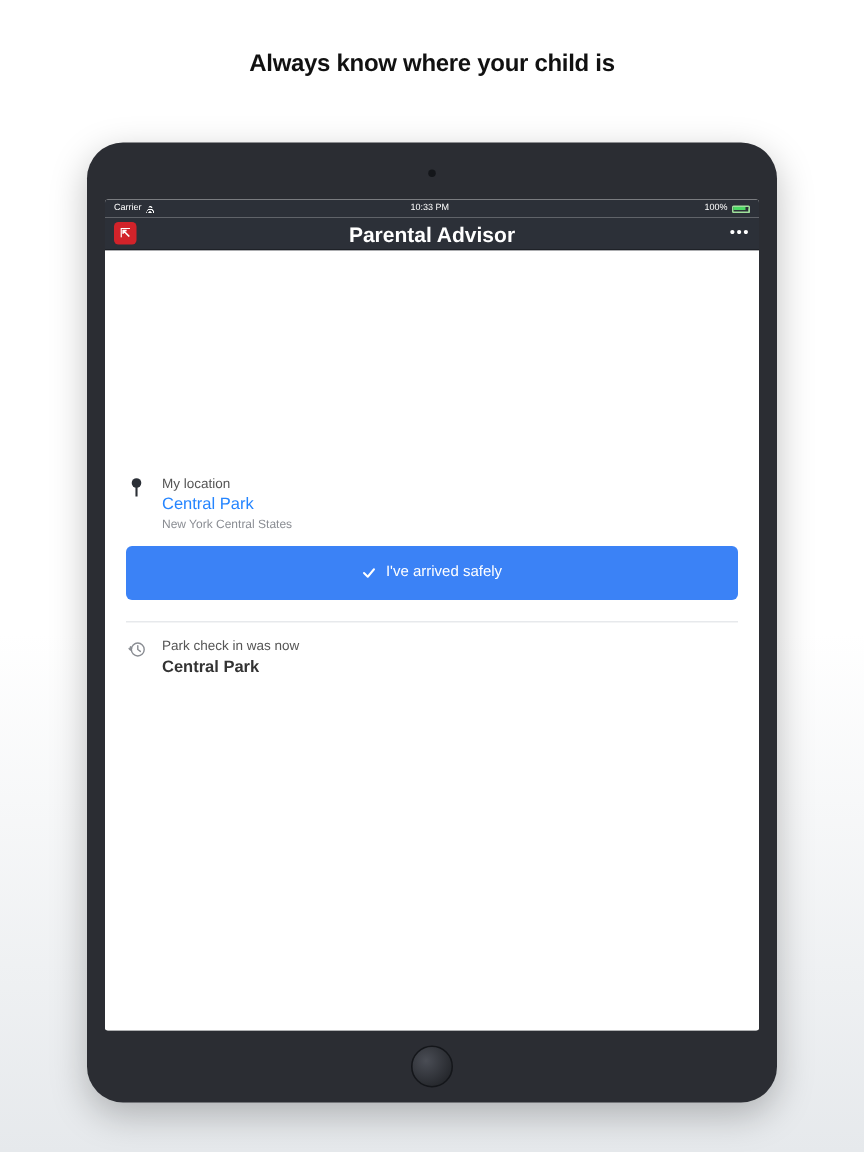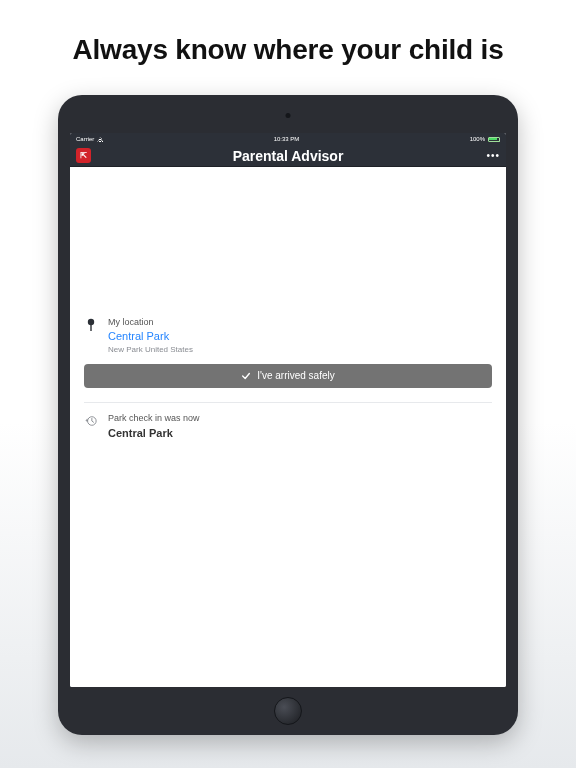--- a/index.html
+++ b/index.html
@@ -6,21 +6,21 @@
   body {
     font-family: -apple-system, BlinkMacSystemFont, "Segoe UI", Helvetica, Arial, sans-serif;
     width: 576px;
     height: 768px;
     background: linear-gradient(180deg, #ffffff 0%, #ffffff 55%, #e6e9ec 100%);
     position: relative;
     overflow: hidden;
   }
   .promo-title {
     text-align: center;
-    font-size: 28px;
+    font-size: 16px;
     font-weight: 700;
     color: #111;
     padding-top: 34px;
     letter-spacing: -0.2px;
   }
   .tablet-frame {
     position: absolute;
     left: 50%;
     transform: translateX(-50%);
     top: 95px;
@@ -94,22 +94,22 @@
   .row { display:flex; gap:10px; }
   .pin-col { width:14px; display:flex; justify-content:center; padding-top:1px; }
   .pin-icon { color:#2b2f36; }
   .clock-col { width:14px; display:flex; justify-content:center; padding-top:2px; }
   .text-col { flex:1; }
   .label-small { font-size:9px; color:#555; line-height:1.3; }
   .label-sub { font-size:8px; color:#8a8d93; margin-top:2px; }
   .location-name { font-size:11px; color:#2585ff; font-weight:500; line-height:1.3; }
   .checkin-name { font-size:11px; color:#333; font-weight:600; line-height:1.3; margin-top:1px; }
   .arrive-btn {
-    width:100%; margin-top:10px; background:#737373; border:none; border-radius:4px;
-    color:#fff; font-size:10px; font-weight:500; height:24px;
+    width:100%; margin-top:10px; background:#3b82f6; border:none; border-radius:4px;
+    color:#fff; font-size:10px; font-weight:500; height:36px;
     display:flex; align-items:center; justify-content:center; gap:6px;
   }
   .divider { height:1px; background:#e7e9ec; margin:14px 0 10px 0; }
 </style>
 </head>
 <body>
 
 <div class="promo-title">Always know where your child is</div>
 
 <div class="tablet-frame">
@@ -142,21 +142,21 @@
         <div class="row">
           <div class="pin-col">
             <svg class="pin-icon" width="10" height="14" viewBox="0 0 10 14">
               <circle cx="5" cy="4" r="3.2" fill="#2b2f36"></circle>
               <rect x="4.3" y="6" width="1.4" height="7" fill="#2b2f36"></rect>
             </svg>
           </div>
           <div class="text-col">
             <div class="label-small">My location</div>
             <div class="location-name">Central Park</div>
-            <div class="label-sub">New Park United States</div>
+            <div class="label-sub">New York Central States</div>
           </div>
         </div>
 
         <button class="arrive-btn">
           <svg width="10" height="10" viewBox="0 0 12 12">
             <path d="M2 6 L5 9 L10 3" stroke="#fff" stroke-width="1.6" fill="none" stroke-linecap="round" stroke-linejoin="round"></path>
           </svg>
           <span>I've arrived safely</span>
         </button>
 

